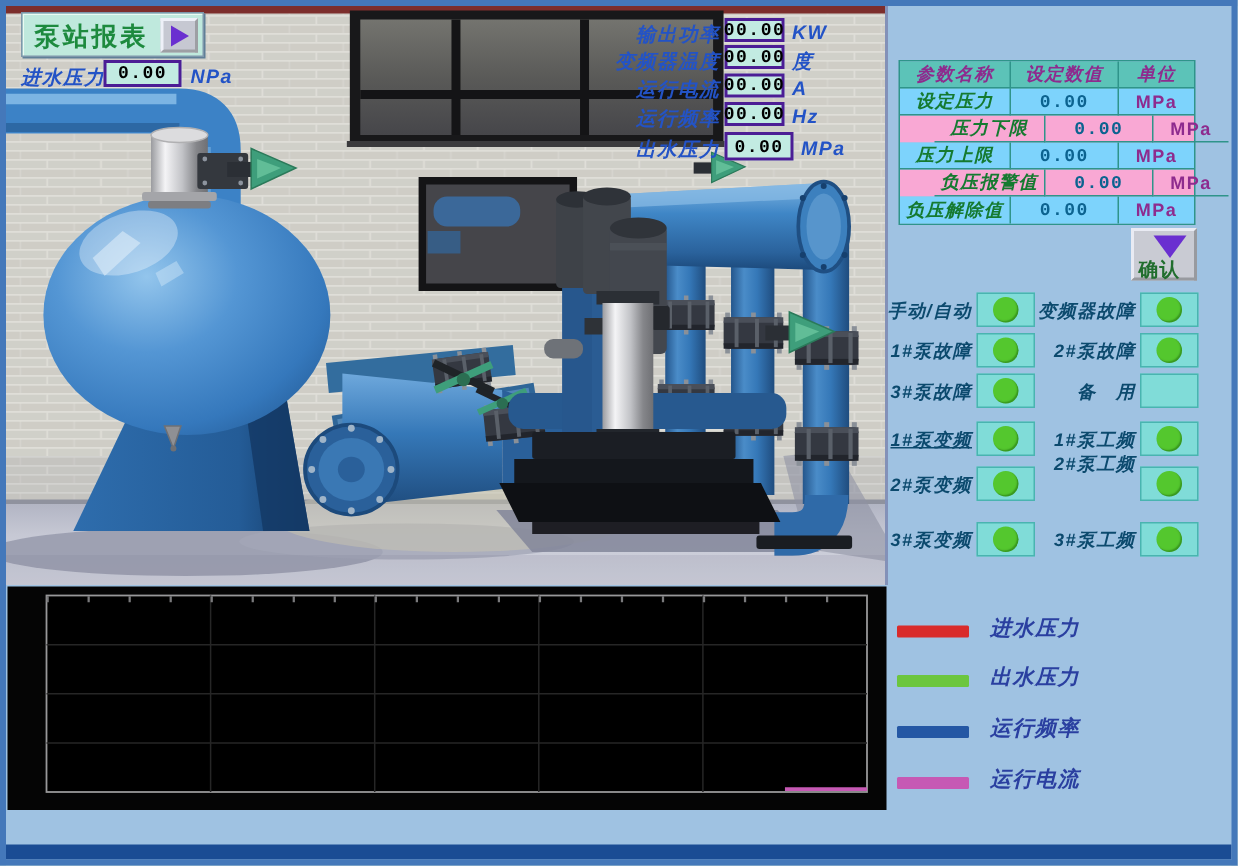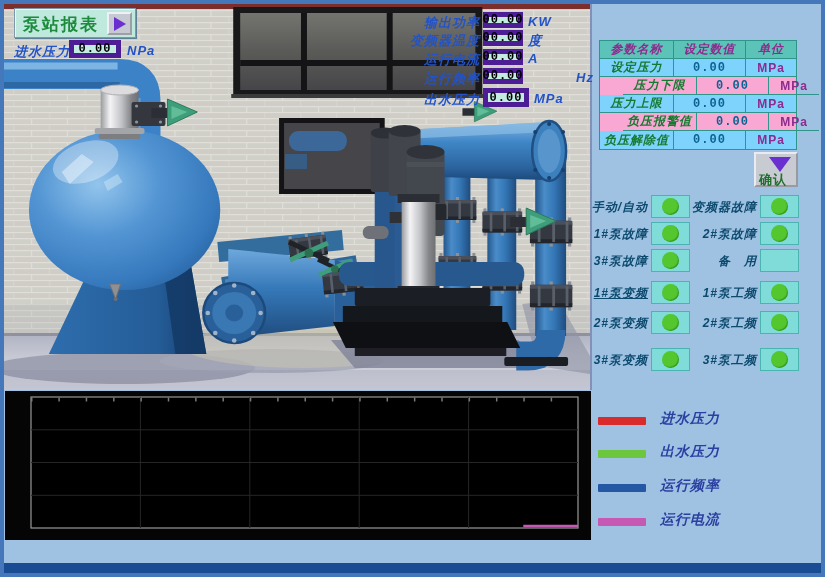--- a/index.html
+++ b/index.html
@@ -27,21 +27,21 @@
   
   .report-btn{position:absolute;left:14px;top:8px;width:122px;height:30px;background:#bfe9dd;
     border:1px solid #7e97ab;box-shadow:1px 1px 0 #5f7f97, inset 1px 1px 0 #eafaf2;cursor:pointer;}
   .report-btn .lbl{position:absolute;left:8px;top:4px;font-size:17px;color:#1d8a3e;font-weight:bold;letter-spacing:2px;}
   .play-btn{position:absolute;right:3px;top:3px;width:25px;height:23px;background:#c6c8d2;
     border:2px outset #eef0f8;display:flex;align-items:center;justify-content:center;cursor:pointer;}
   .play-tri{width:0;height:0;border-left:12px solid #6a2fd0;border-top:7px solid transparent;border-bottom:7px solid transparent;}
 
   
   .ro-label{position:absolute;font-size:13px;color:#2353c6;text-align:right;}
-  .ro-box{position:absolute;background:#c2ebe2;border:5px solid #4c1d95;color:#000;
+  .ro-box{position:absolute;background:#c2ebe2;border:2px solid #4c1d95;color:#000;
     font-family:"Liberation Mono","DejaVu Sans Mono",monospace;font-weight:bold;font-size:12px;
     display:flex;align-items:center;justify-content:center;letter-spacing:1px;}
   .ro-unit{position:absolute;font-size:13px;color:#2353c6;}
 
   
   .panel-title{position:absolute;left:620px;top:8px;width:153px;height:25px;background:#b5e5cb;
     border:1px solid #7bc4a0;display:flex;align-items:center;justify-content:center;
     font-size:16px;font-weight:bold;color:#9b2f9b;letter-spacing:3px;}
   .ptable{position:absolute;left:599px;top:40px;width:198px;border:1px solid #2f948a;}
   .ptable .trow{display:grid;grid-template-columns:74px 72px 50px;height:18px;}
@@ -328,21 +328,21 @@
   <div class="ro-label zh" style="left:330px;top:32px;width:150px;">变频器温度</div>
   <div class="ro-box" style="left:483px;top:30px;width:40px;height:16px;">00.00</div>
   <div class="ro-unit zh" style="left:528px;top:32px;">度</div>
 
   <div class="ro-label zh" style="left:330px;top:51px;width:150px;">运行电流</div>
   <div class="ro-box" style="left:483px;top:49px;width:40px;height:16px;">00.00</div>
   <div class="ro-unit zh" style="left:528px;top:51px;">A</div>
 
   <div class="ro-label zh" style="left:330px;top:70px;width:150px;">运行频率</div>
   <div class="ro-box" style="left:483px;top:68px;width:40px;height:16px;">00.00</div>
-  <div class="ro-unit zh" style="left:528px;top:70px;margin-left:48px;">Hz</div>
+  <div class="ro-unit zh" style="left:528px;top:70px;">Hz</div>
 
   <div class="ro-label zh" style="left:330px;top:91px;width:150px;">出水压力</div>
   <div class="ro-box" style="left:483px;top:88px;width:46px;height:19px;">0.00</div>
   <div class="ro-unit zh" style="left:534px;top:91px;">MPa</div>
 
 
   <div class="ptable">
     <div class="trow rhead">
       <div class="cell c-head">参数名称</div>
       <div class="cell c-head">设定数值</div>
@@ -411,21 +411,21 @@
     </div>
   <div class="st-label zh" style="left:690px;top:285px;width:67px;">1#泵工频</div>
   <div class="st-box" style="left:760px;top:281px;">
       <span class="st-dot" style="background: rgb(84, 199, 46);"></span>
     </div>
 
   <div class="st-label zh" style="left:586px;top:315px;width:62px;">2#泵变频</div>
   <div class="st-box" style="left:651px;top:311px;">
       <span class="st-dot" style="background: rgb(84, 199, 46);"></span>
     </div>
-  <div class="st-label zh" style="left:690px;top:315px;width:67px;">2#泵工频</div>
+  <div class="st-label zh" style="left:690px;top:301px;width:67px;">2#泵工频</div>
   <div class="st-box" style="left:760px;top:311px;">
       <span class="st-dot" style="background: rgb(84, 199, 46);"></span>
     </div>
 
   <div class="st-label zh" style="left:586px;top:352px;width:62px;">3#泵变频</div>
   <div class="st-box" style="left:651px;top:348px;">
       <span class="st-dot" style="background: rgb(84, 199, 46);"></span>
     </div>
   <div class="st-label zh" style="left:690px;top:352px;width:67px;">3#泵工频</div>
   <div class="st-box" style="left:760px;top:348px;">

